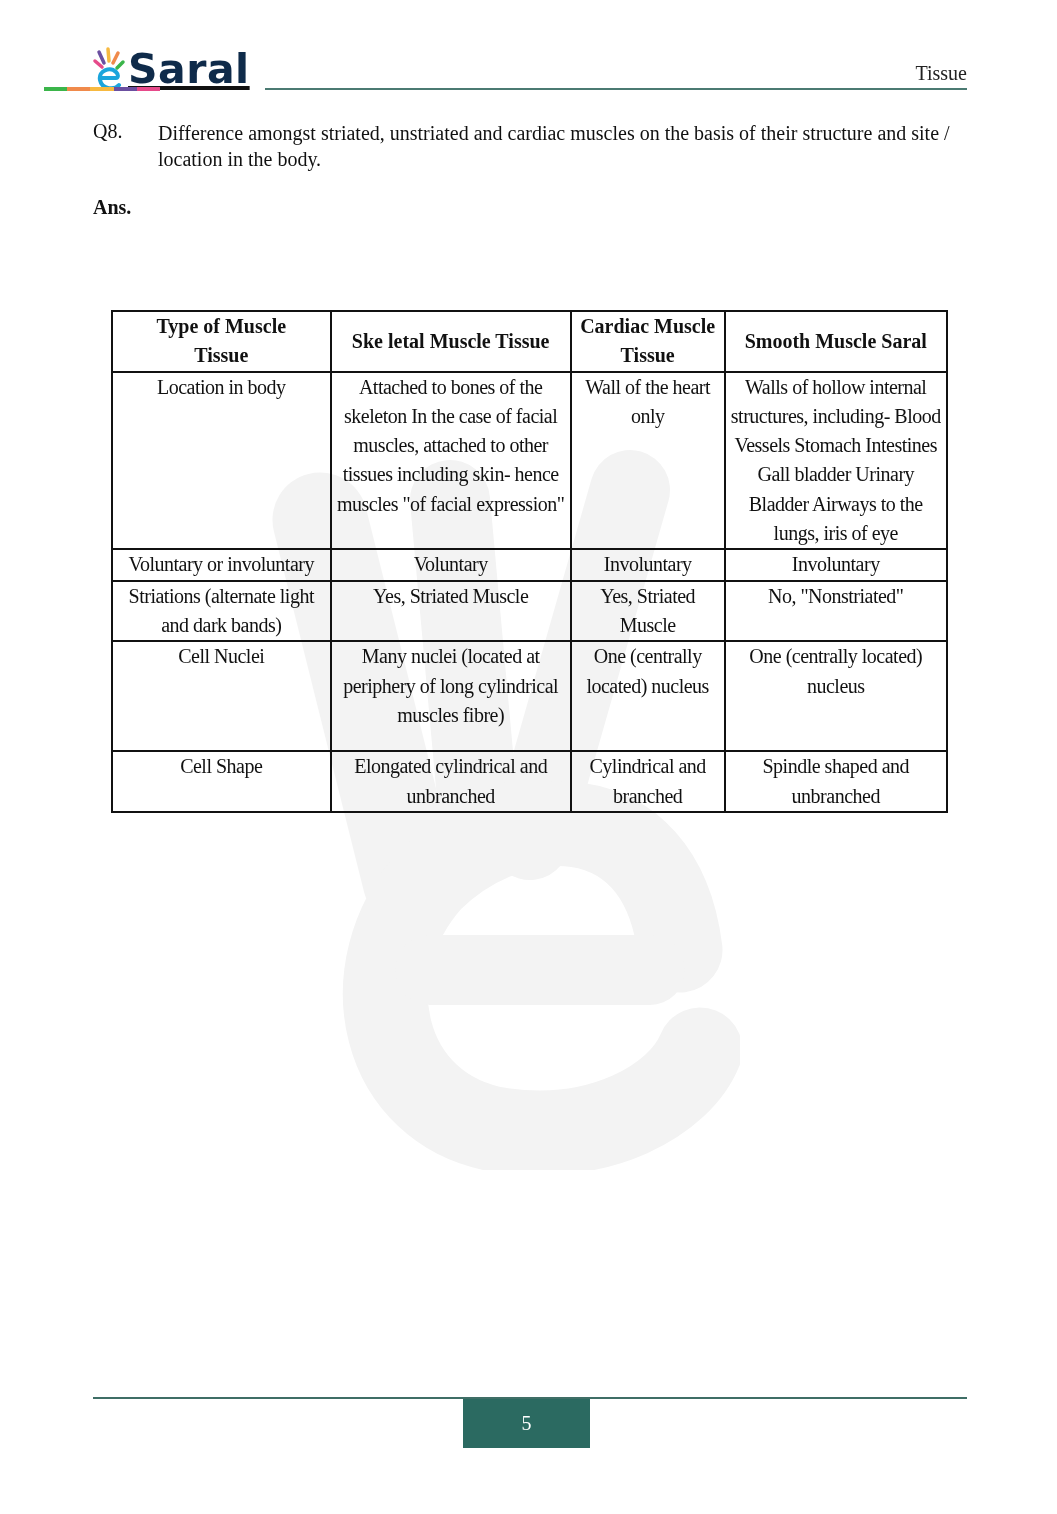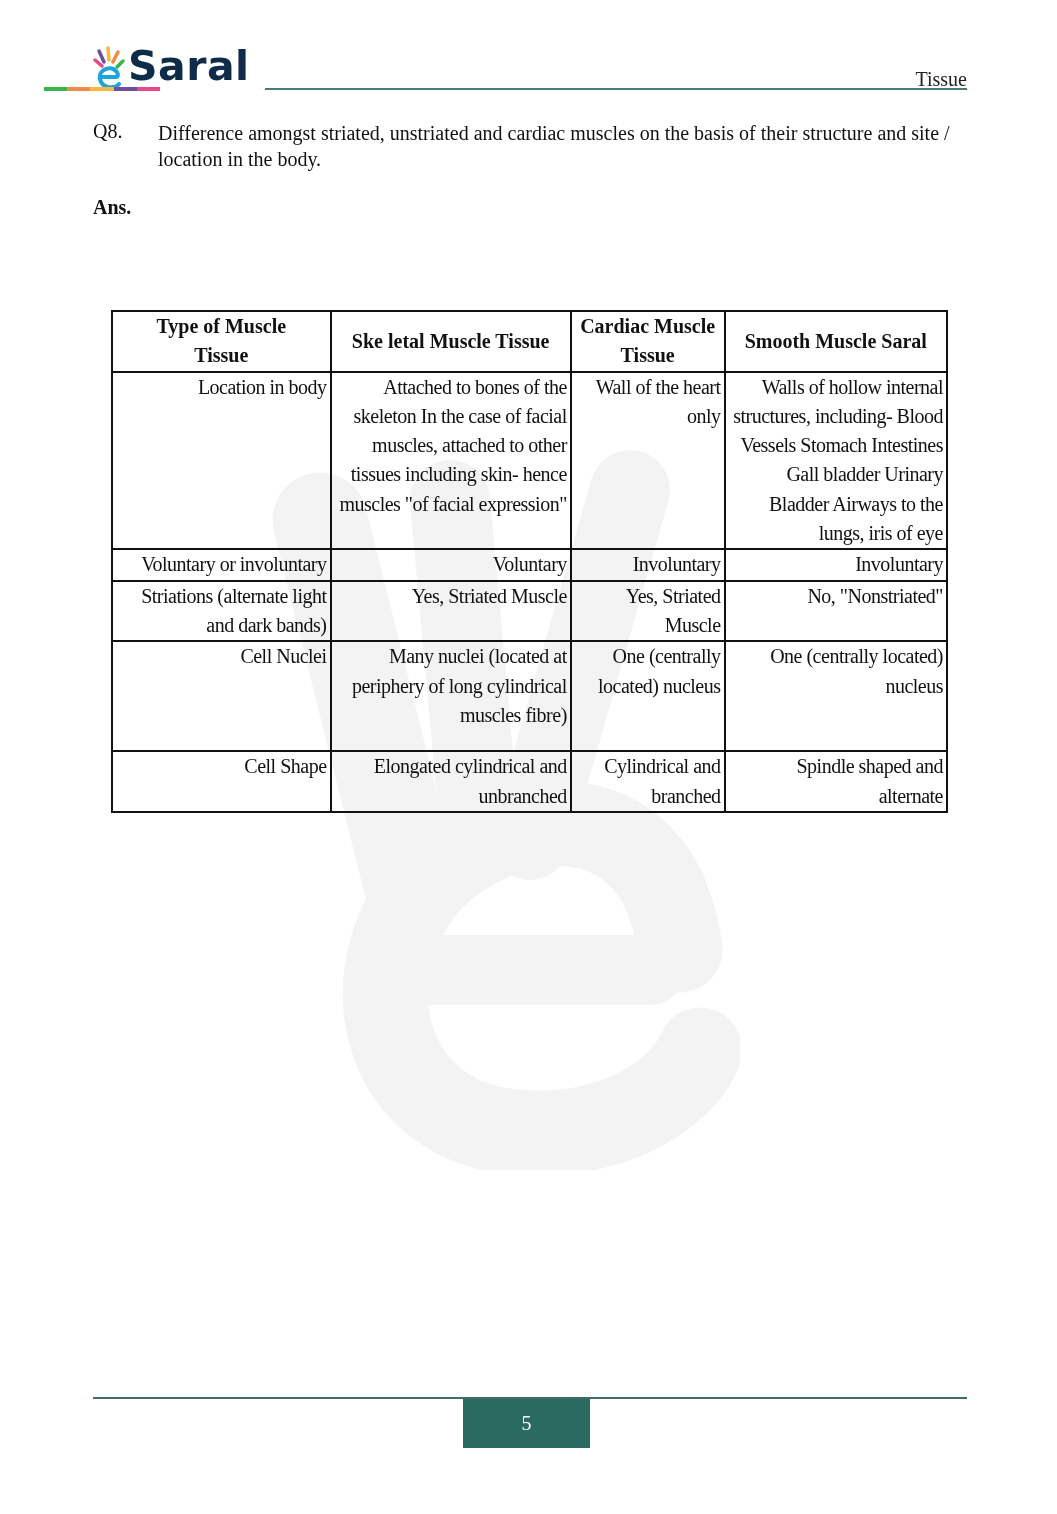--- a/index.html
+++ b/index.html
@@ -3,38 +3,38 @@
 <meta charset="utf-8">
 <style>
   html, body { margin: 0; padding: 0; background: #ffffff; }
   body { width: 1057px; height: 1514px; position: relative; overflow: hidden;
          font-family: "Liberation Serif", "DejaVu Serif", serif; color: #111; }
 
   
   .watermark { position: absolute; left: 180px; top: 410px; width: 560px; height: 760px; pointer-events: none; }
 
   
-  .logo { position: absolute; left: 92px; top: 46px; height: 46px; display: flex; align-items: flex-start; }
+  .logo { position: absolute; left: 92px; top: 46px; height: 46px; display: flex; align-items: center; text-decoration: underline; }
   .logo-hand { width: 34px; height: 44px; position: relative; margin-right: 2px; }
   .logo-text { font-family: "DejaVu Sans", "Liberation Sans", sans-serif; font-size: 41px; font-weight: bold;
                color: #0f2b4a; letter-spacing: 0.5px; line-height: 40px; }
   .logo-underline { position: absolute; left: 44px; top: 87px; width: 116px; height: 4px; display: flex; }
   .logo-underline span { flex: 1; height: 4px; }
   .header-rule { position: absolute; left: 265px; top: 88px; width: 702px; height: 2px; background: #4b7a72; }
-  .header-topic { position: absolute; right: 90px; top: 68px; font-size: 20px; color: #222; }
+  .header-topic { position: absolute; right: 90px; top: 62px; font-size: 20px; color: #222; }
 
   
   .q-label { position: absolute; left: 93px; top: 120px; font-weight: normal; font-size: 20px; }
   .q-text { position: absolute; left: 158px; top: 120px; width: 800px; font-size: 20px; line-height: 26px; }
   .ans-label { position: absolute; left: 93px; top: 196px; font-weight: bold; font-size: 20px; }
 
   
   table.cmp { position: absolute; left: 111px; top: 310px; width: 837px; border-collapse: collapse;
               font-size: 20px; line-height: 29.3px; letter-spacing: -0.5px; }
-  table.cmp th, table.cmp td { border: 2px solid #111; vertical-align: top; padding: 0 3px; text-align: right; }
+  table.cmp th, table.cmp td { border: 2px solid #111; vertical-align: top; padding: 0 3px; text-align: center; }
   table.cmp th { font-weight: bold; text-align: center; vertical-align: middle; letter-spacing: 0px; }
   col.c1 { width: 219px; } col.c2 { width: 241px; } col.c3 { width: 154px; } col.c4 { width: 223px; }
 
   
   .footer-rule { position: absolute; left: 93px; top: 1397px; width: 874px; height: 2px; background: #3f6e66; }
   .page-box { position: absolute; left: 463px; top: 1399px; width: 127px; height: 49px; background: #2b6a61;
               color: #fff; font-size: 20px; text-align: center; line-height: 49px; }
 </style>
 </head>
 <body>
@@ -111,19 +111,19 @@
     <tr style="height:110px">
       <td>Cell Nuclei</td>
       <td>Many nuclei (located at periphery of long cylindrical muscles fibre)</td>
       <td>One (centrally located) nucleus</td>
       <td>One (centrally located) nucleus</td>
     </tr>
     <tr>
       <td>Cell Shape</td>
       <td>Elongated cylindrical and unbranched</td>
       <td>Cylindrical and branched</td>
-      <td>Spindle shaped and alternate</td>
+      <td>Spindle shaped and unbranched</td>
     </tr>
   </tbody>
 </table>
 
 <div class="footer-rule"></div>
 <div class="page-box">5</div>
 
 </body></html>

